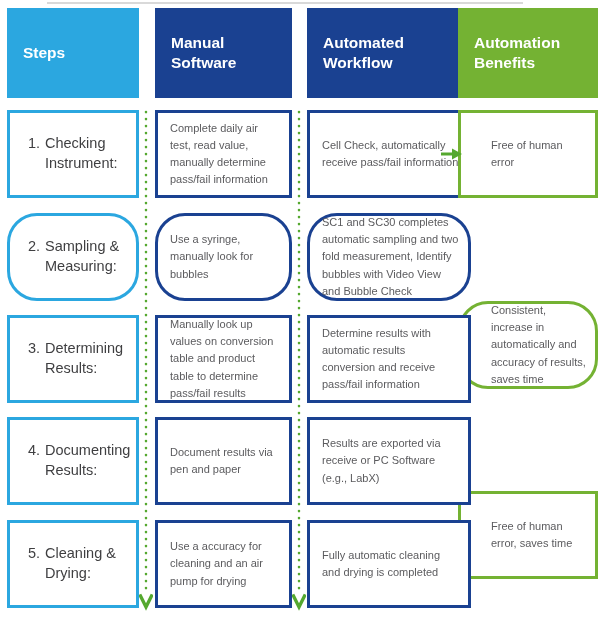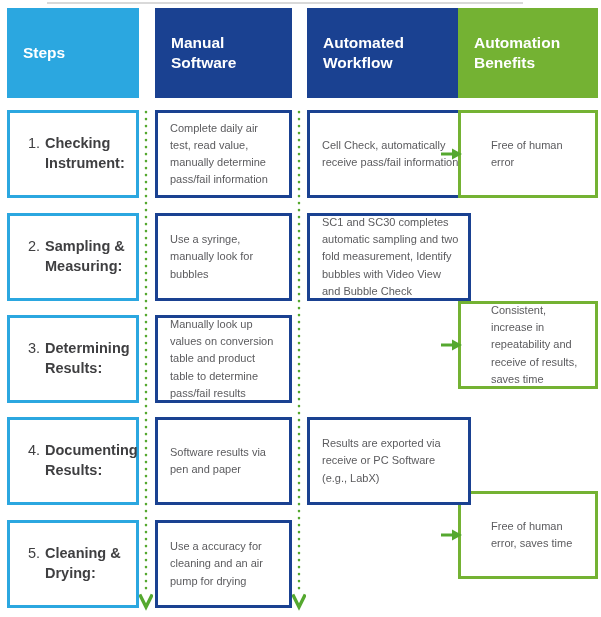--- a/index.html
+++ b/index.html
@@ -12,21 +12,21 @@
               background:var(--top-rule-gray); }
 
   
   .c1 { left:7px;   width:132px; }
   .c2 { left:155px; width:137px; }
   .c3 { left:307px; width:164px; }
   .c4 { left:458px; width:140px; }
   
   .hdr { top:8px;   height:90px; }
   .r1  { top:110px; height:88px; }
-  .r2  { top:213px; height:88px; }
+  .r2  { top:213px; height:88px;border-radius:30px; }
   .r3  { top:315px; height:88px; }
   .r4  { top:417px; height:88px; }
   .r5  { top:520px; height:88px; }
 
   .cell { position:absolute; box-sizing:border-box; display:flex; align-items:center; }
 
   .hcell { color:#fff; font-weight:bold; font-size:15.5px; line-height:1.28;
            padding-left:16px; padding-right:8px; }
   .h-light { background:var(--light-blue);text-align:center; }
   .h-dark  { background:var(--dark-blue); }
@@ -34,21 +34,21 @@
 
   .box       { background:#fff; }
   .box-light { border:3px solid var(--light-blue); }
   .box-dark  { border:3px solid var(--dark-blue); }
   .box-green { border:3px solid var(--green); }
 
   .step-cell  { font-size:14.5px; line-height:1.35; color:var(--text-dark);
                 padding-left:18px; padding-right:6px; }
   .step-line  { display:flex; }
   .step-num   { flex:0 0 17px; }
-  .step-label { flex:1;font-weight:bold; }
+  .step-label { flex:1; }
 
   .txt-cell { font-size:11px; line-height:1.55; color:var(--text-gray);
               padding-left:12px; padding-right:8px; }
 
   .benefit { position:relative;padding-left:30px; }
   .flow-arrow { position:absolute; left:-20px; top:50%; transform:translateY(-50%);
                 width:23px; height:14px; color:var(--green-accent); }
 
   .dotline { position:absolute; top:106px; width:14px; height:506px;
              color:var(--green-accent); }
@@ -105,61 +105,67 @@
     <span>Use a syringe, manually look for bubbles</span>
   </div>
   <div class="cell box box-dark txt-cell r2 c3">
     <span>SC1 and SC30 completes automatic sampling and two fold measurement, Identify bubbles with Video View and Bubble Check</span>
   </div>
   <div class="cell box box-green txt-cell benefit r2 c4">
     <svg class="flow-arrow" viewBox="0 0 23 14">
       <line x1="0" y1="7" x2="13" y2="7" stroke="currentColor" stroke-width="3"></line>
       <polygon points="11,1.5 21,7 11,12.5" fill="currentColor"></polygon>
     </svg>
-    <span>Consistent, increase in repeatability and receive of results, saves time</span>
+    <span>Consistent, increase in automatically and accuracy of results, saves time</span>
   </div>
 
   <div class="cell box box-light step-cell r3 c1">
     <div class="step-line">
       <span class="step-num">3.</span>
       <span class="step-label">Determining Results:</span>
     </div>
   </div>
   <div class="cell box box-dark txt-cell r3 c2">
     <span>Manually look up values on conversion table and product table to determine pass/fail results</span>
+  </div>
+  <div class="cell box box-dark txt-cell r3 c3">
+    <span>Determine results with automatic results conversion and receive pass/fail information</span>
   </div>
   <div class="cell box box-green txt-cell benefit r3 c4">
     <svg class="flow-arrow" viewBox="0 0 23 14">
       <line x1="0" y1="7" x2="13" y2="7" stroke="currentColor" stroke-width="3"></line>
       <polygon points="11,1.5 21,7 11,12.5" fill="currentColor"></polygon>
     </svg>
     <span>Free of human error, saves time</span>
   </div>
 
   <div class="cell box box-light step-cell r4 c1">
     <div class="step-line">
       <span class="step-num">4.</span>
       <span class="step-label">Documenting Results:</span>
     </div>
   </div>
   <div class="cell box box-dark txt-cell r4 c2">
-    <span>Software results via pen and paper</span>
+    <span>Document results via pen and paper</span>
   </div>
   <div class="cell box box-dark txt-cell r4 c3">
     <span>Results are exported via receive or PC Software (e.g., LabX)</span>
   </div>
 
   <div class="cell box box-light step-cell r5 c1">
     <div class="step-line">
       <span class="step-num">5.</span>
       <span class="step-label">Cleaning &amp; Drying:</span>
     </div>
   </div>
   <div class="cell box box-dark txt-cell r5 c2">
     <span>Use a accuracy for cleaning and an air pump for drying</span>
+  </div>
+  <div class="cell box box-dark txt-cell r5 c3">
+    <span>Fully automatic cleaning and drying is completed</span>
   </div>
 
   <div class="dotline dl-1">
     <svg width="14" height="506" viewBox="0 0 14 506">
       <line x1="7" y1="6" x2="7" y2="486" stroke="currentColor" stroke-width="2.6" stroke-linecap="round" stroke-dasharray="0.1 6.9"></line>
       <path d="M1.5 490 L7 501 L12.5 490" fill="none" stroke="currentColor" stroke-width="3.4" stroke-linecap="square"></path>
     </svg>
   </div>
   <div class="dotline dl-2">
     <svg width="14" height="506" viewBox="0 0 14 506">

